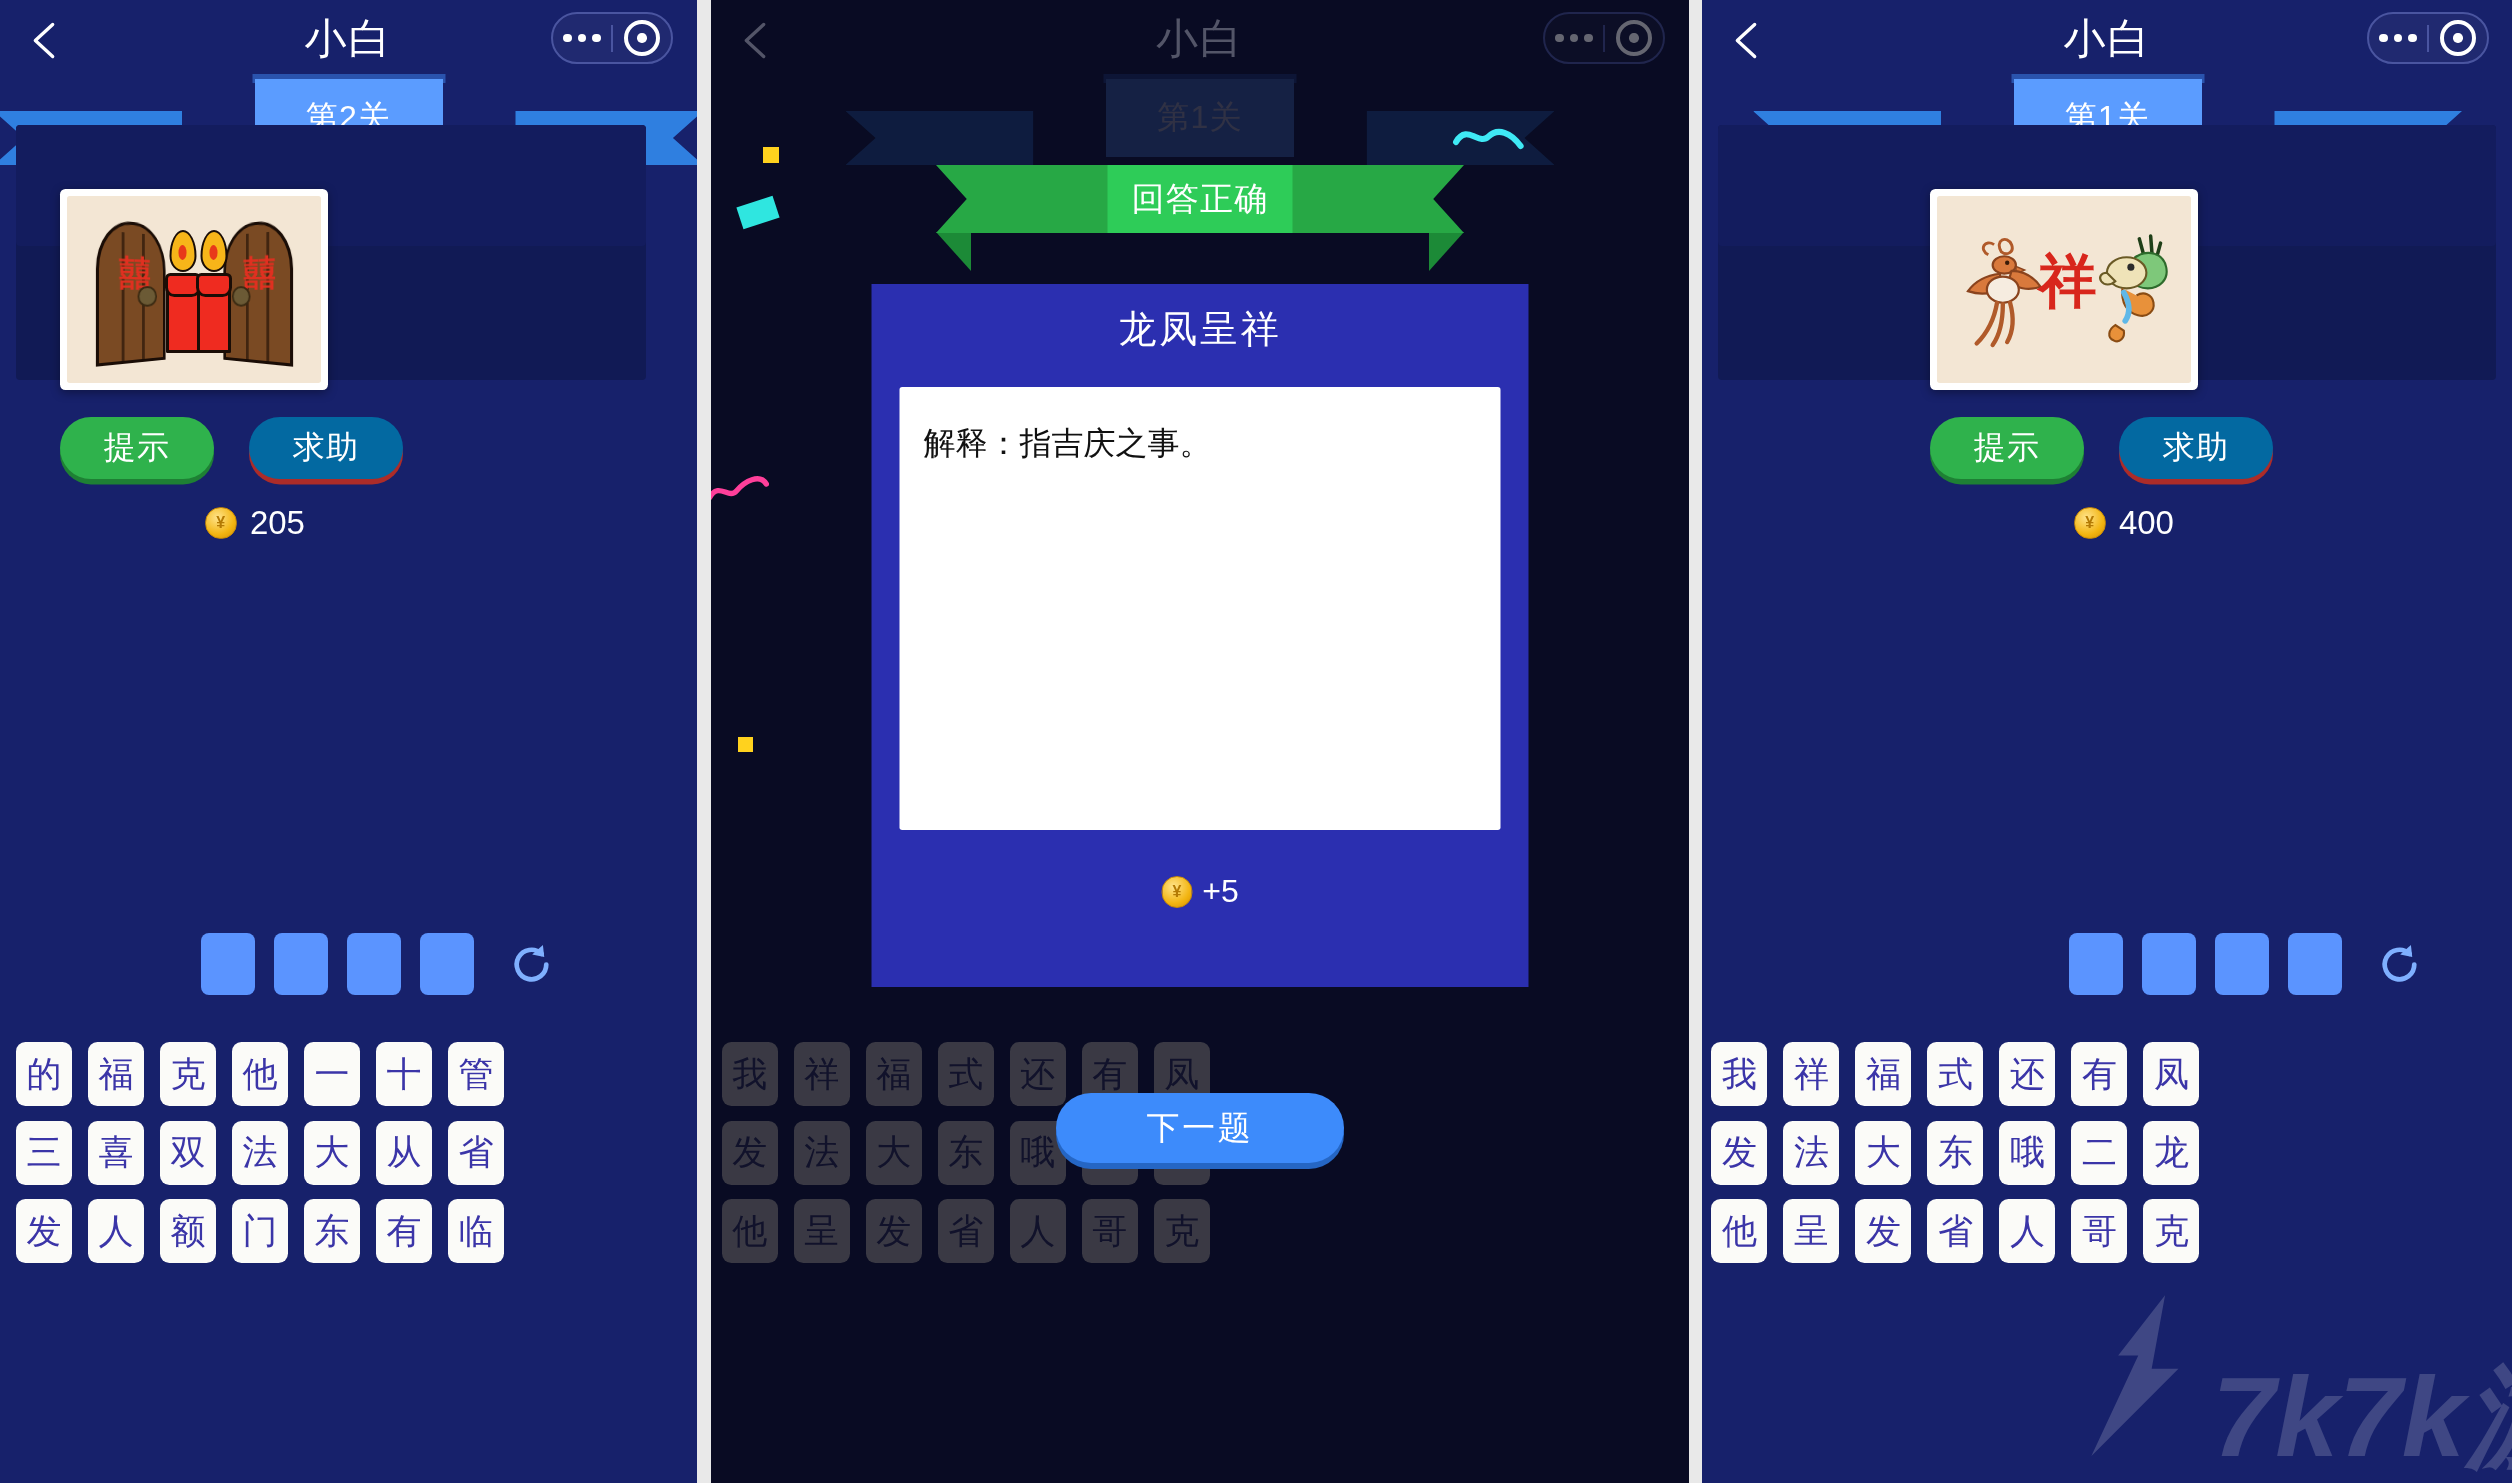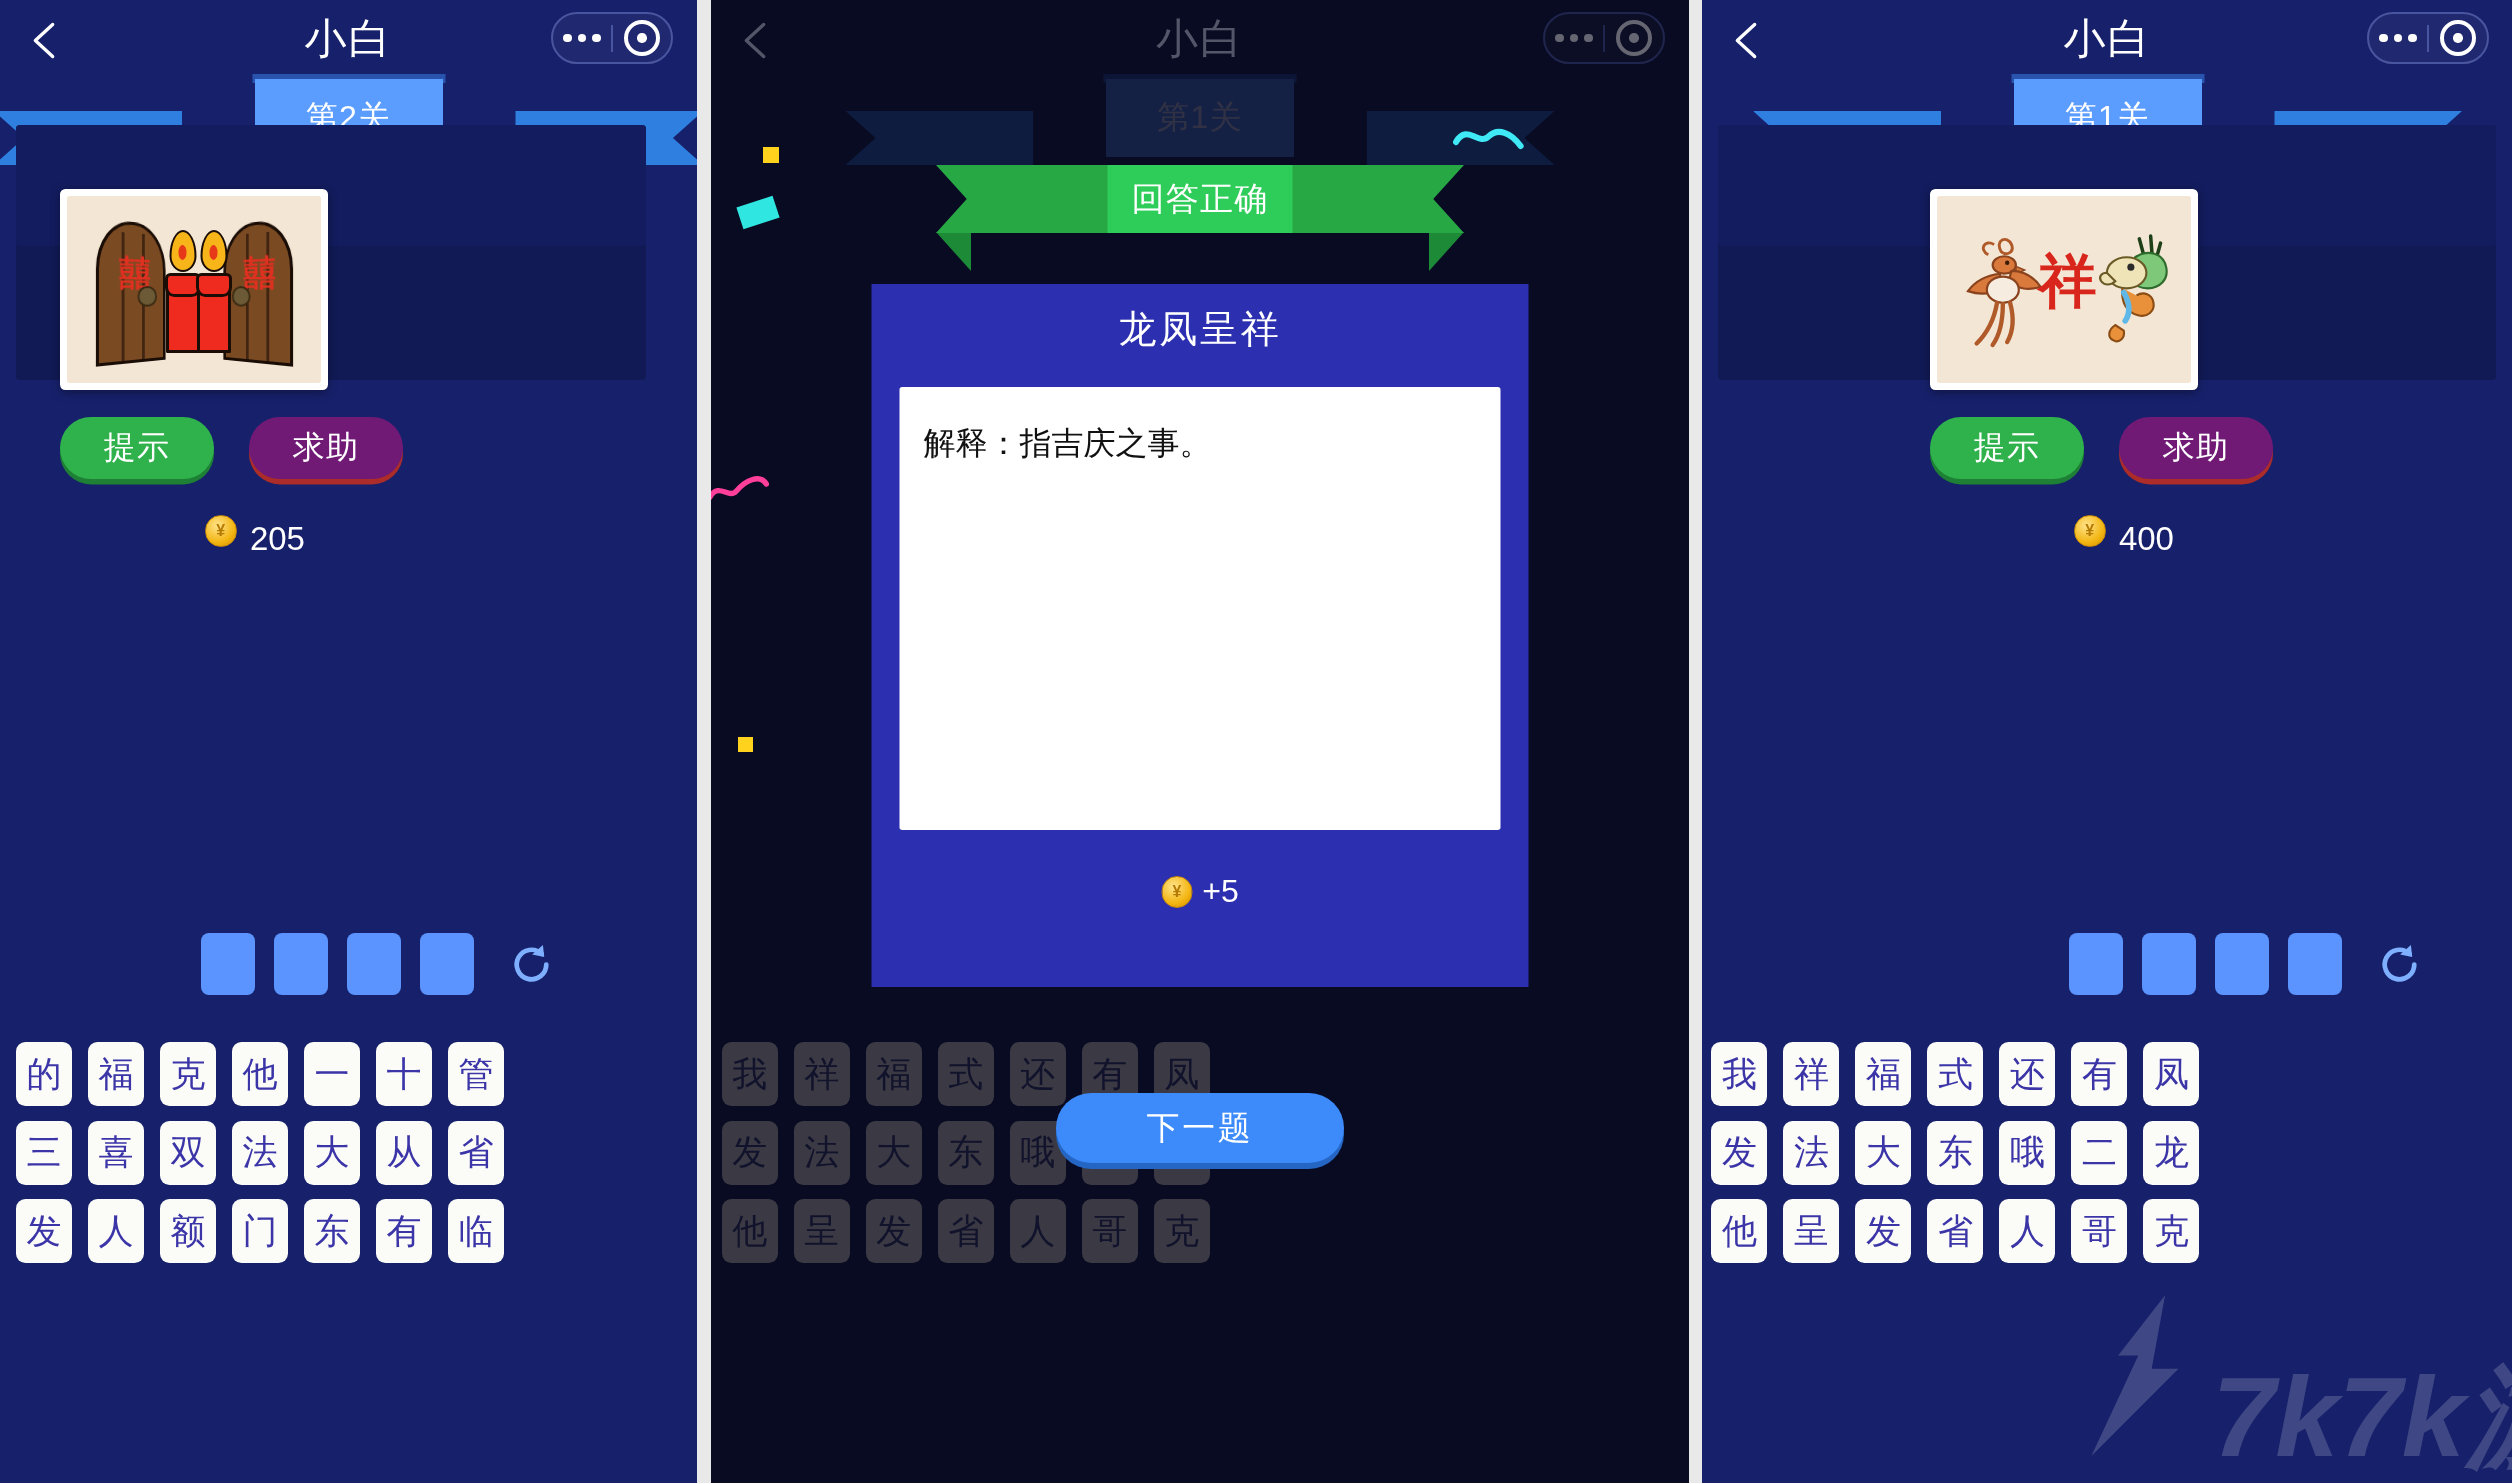--- a/index.html
+++ b/index.html
@@ -80,27 +80,27 @@
   .pd .bird{position:absolute;left:8%;top:20%;width:36%;height:62%;}
   .pd .drg{position:absolute;right:6%;top:18%;width:34%;height:64%;}
   .pd .xiang{position:absolute;left:40%;top:30%;width:22%;text-align:center;
     color:#d8261c;font-size:58px;font-weight:700;line-height:1;}
 
   
   .acts{position:absolute;display:flex;gap:35px;}
   .btn{width:154px;height:62px;border-radius:31px;display:flex;align-items:center;
     justify-content:center;color:#fff;font-size:32px;letter-spacing:1.3px;cursor:pointer;border:0;}
   .btn.hint{background:#2fb24c;box-shadow:0 5.4px 0 #1e8034;}
-  .btn.help{background:#701a75;box-shadow:0 5.4px 0 #ac2c29;}
+  .btn.help{background:#0369a1;box-shadow:0 5.4px 0 #ac2c29;}
 
   .coinrow{position:absolute;display:flex;align-items:center;gap:13.4px;}
   .coin{width:29.5px;height:29.5px;border-radius:50%;background:radial-gradient(circle at 38% 32%,#ffe38a,#f2b410 62%,#d08c04);
     border:1.3px solid #c98b07;display:flex;align-items:center;justify-content:center;
     color:#b47a04;font-size:16px;font-weight:700;}
-  .coinnum{color:#fff;font-size:33px;margin-top:16px;}
+  .coinnum{color:#fff;font-size:33px;}
 
   
   .slots{position:absolute;display:flex;align-items:center;gap:19px;}
   .slot{width:54px;height:62px;border-radius:8px;background:#5b94ff;cursor:pointer;}
   .refresh{margin-left:14.7px;width:47px;height:47px;cursor:pointer;}
 
   
   .kbd{position:absolute;display:flex;flex-direction:column;}
   .krow{display:flex;}
   .key{background:#fbfbf8;border-radius:9.4px;display:flex;align-items:center;

